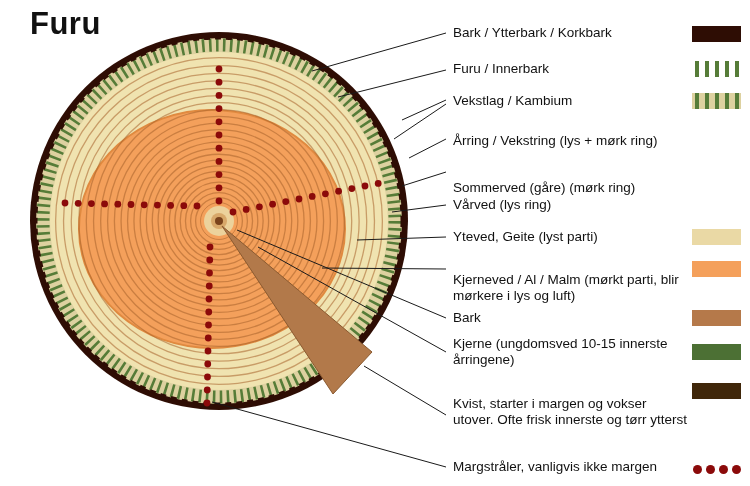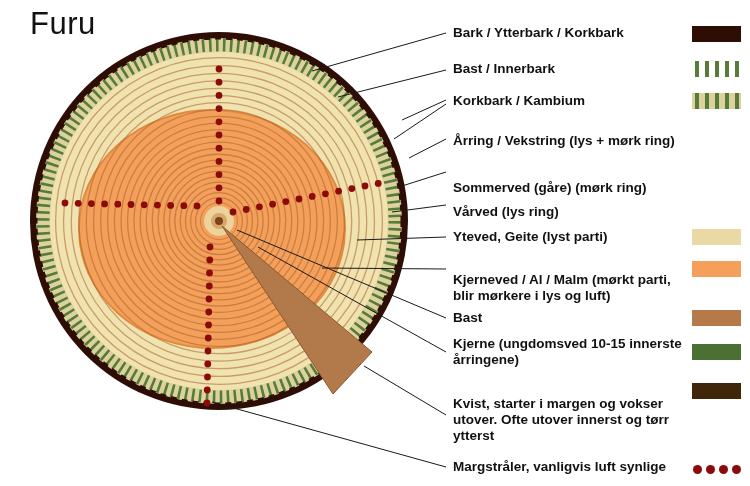--- a/index.html
+++ b/index.html
@@ -1,20 +1,20 @@
 <!DOCTYPE html>
 <html><head>
 <meta charset="utf-8">
 <style>
   *{margin:0;padding:0;box-sizing:border-box}
   html,body{width:750px;height:486px;background:#ffffff;overflow:hidden}
   body{position:relative;font-family:"Liberation Sans",sans-serif;color:#111}
   #tree-svg{position:absolute;left:0;top:0}
-  .title{position:absolute;left:30px;top:6px;font-size:31px;font-weight:normal;letter-spacing:.5px}
-  .lbl{position:absolute;left:446px;width:268px;padding-left:7px;font-size:13.5px;font-weight:bold;line-height:1.2}
+  .title{position:absolute;left:30px;top:6px;font-size:31px;font-weight:bold;letter-spacing:.5px}
+  .lbl{position:absolute;left:446px;width:268px;padding-left:7px;font-size:13.5px;font-weight:normal;line-height:1.2}
   .lbl.narrow{width:244px}
   .sw{position:absolute;left:692px;width:49px;height:16px}
   .stripes{background-image:repeating-linear-gradient(90deg,rgba(0,0,0,0) 0 3px,#567c38 3px 7px,rgba(0,0,0,0) 7px 10px)}
   .dotrow{position:absolute;left:693px;top:463px;width:52px;height:12px;display:flex;gap:4px;align-items:center}
   .dotrow span{width:9px;height:9px;border-radius:50%;display:inline-block}
 </style>
 </head>
 <body>
 
 <svg id="tree-svg" width="750" height="486">
@@ -126,31 +126,31 @@
       <line x1="446" y1="318" x2="237" y2="230" stroke="#1a1a1a" stroke-width="1"></line>
       <line x1="446" y1="352" x2="258" y2="247" stroke="#1a1a1a" stroke-width="1"></line>
       <line x1="446" y1="415" x2="364" y2="366" stroke="#1a1a1a" stroke-width="1"></line>
       <line x1="446" y1="467" x2="212" y2="402" stroke="#1a1a1a" stroke-width="1"></line>
     </g>
   </svg>
 
 <h1 class="title">Furu</h1>
 
 <div class="lbl" style="top:25px">Bark / Ytterbark / Korkbark</div>
-<div class="lbl" style="top:61px">Bast / Innerbark</div>
-<div class="lbl" style="top:93px">Korkbark / Kambium</div>
+<div class="lbl" style="top:61px">Furu / Innerbark</div>
+<div class="lbl" style="top:93px">Vekstlag / Kambium</div>
 <div class="lbl" style="top:133px">Årring / Vekstring  (lys + mørk ring)</div>
 <div class="lbl" style="top:180px">Sommerved (gåre) (mørk ring)</div>
-<div class="lbl" style="top:204px">Vårved (lys ring)</div>
+<div class="lbl" style="top:197px">Vårved (lys ring)</div>
 <div class="lbl" style="top:229px">Yteved, Geite (lyst parti)</div>
 <div class="lbl narrow" style="top:272px">Kjerneved / Al / Malm (mørkt parti, blir mørkere i lys og luft)</div>
-<div class="lbl" style="top:310px">Bast</div>
+<div class="lbl" style="top:310px">Bark</div>
 <div class="lbl narrow" style="top:336px">Kjerne (ungdomsved 10-15 innerste årringene)</div>
-<div class="lbl narrow" style="top:396px">Kvist, starter i margen og vokser utover. Ofte utover innerst og tørr ytterst</div>
-<div class="lbl" style="top:459px">Margstråler, vanligvis luft synlige</div>
+<div class="lbl narrow" style="top:396px">Kvist, starter i margen og vokser utover. Ofte frisk innerste og tørr ytterst</div>
+<div class="lbl" style="top:459px">Margstråler, vanligvis ikke margen</div>
 
 <div class="sw" style="top: 26px; background-color: rgb(46, 13, 4);"></div>
 <div class="sw stripes" style="top:61px;background-color:#ffffff"></div>
 <div class="sw stripes" style="top: 93px; background-color: rgb(221, 209, 160);"></div>
 <div class="sw" style="top: 229px; background-color: rgb(234, 217, 165);"></div>
 <div class="sw" style="top: 261px; background-color: rgb(244, 160, 91);"></div>
 <div class="sw" style="top: 310px; background-color: rgb(181, 121, 74);"></div>
 <div class="sw" style="top: 344px; background-color: rgb(76, 112, 52);"></div>
 <div class="sw" style="top: 383px; background-color: rgb(64, 39, 10);"></div>
 <div class="dotrow">

